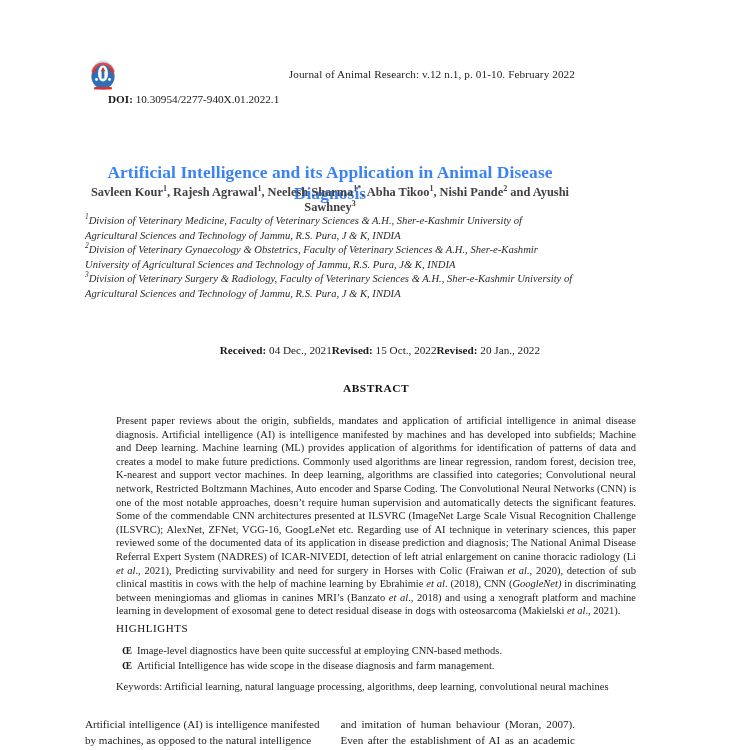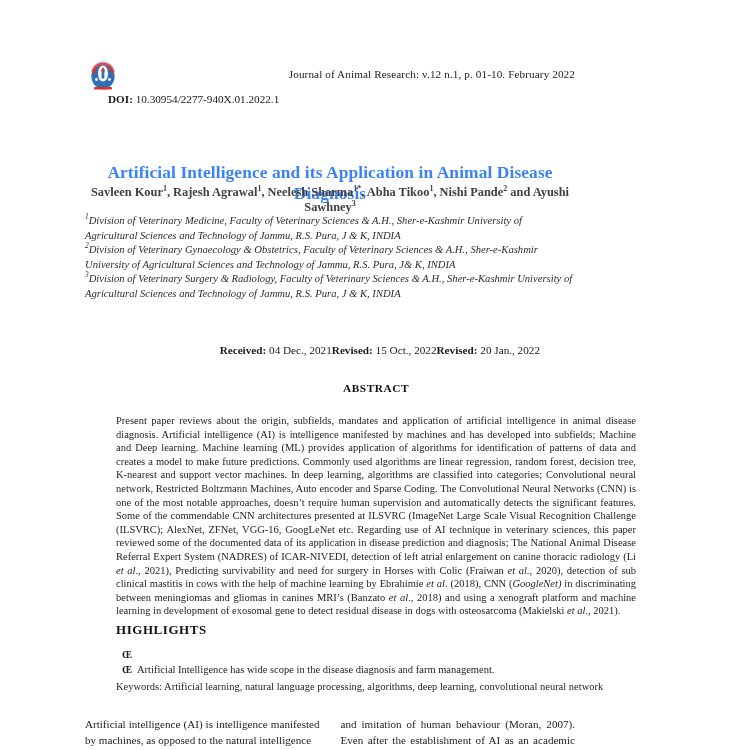--- a/index.html
+++ b/index.html
@@ -156,22 +156,22 @@
   .abstract-body i { }
 
   
   .highlights {
     position: absolute;
     left: 116px;
     top: 622px;
     width: 520px;
   }
   .highlights-heading {
-    font-size: 13px;
-    font-weight: bold;
+    font-size: 11px;
+    font-weight: normal;
     letter-spacing: 0.55px;
     color: #111;
     margin-bottom: 9px;
   }
   .hl-item {
     display: flex;
     align-items: flex-start;
     font-size: 10.5px;
     line-height: 15px;
     color: #1d1d1d;
@@ -271,29 +271,30 @@
 
   <div class="abstract-wrap">
     <div class="abstract-heading">ABSTRACT</div>
     <div class="abstract-body">Present paper reviews about the origin, subfields, mandates and application of artificial intelligence in animal disease diagnosis. Artificial intelligence (AI) is intelligence manifested by machines and has developed into subfields; Machine and Deep learning. Machine learning (ML) provides application of algorithms for identification of patterns of data and creates a model to make future predictions. Commonly used algorithms are linear regression, random forest, decision tree, K-nearest and support vector machines. In deep learning, algorithms are classified into categories; Convolutional neural network, Restricted Boltzmann Machines, Auto encoder and Sparse Coding. The Convolutional Neural Networks (CNN) is one of the most notable approaches, doesn’t require human supervision and automatically detects the significant features. Some of the commendable CNN architectures presented at ILSVRC (ImageNet Large Scale Visual Recognition Challenge (ILSVRC); AlexNet, ZFNet, VGG-16, GoogLeNet etc. Regarding use of AI technique in veterinary sciences, this paper reviewed some of the documented data of its application in disease prediction and diagnosis; The National Animal Disease Referral Expert System (NADRES) of ICAR-NIVEDI, detection of left atrial enlargement on canine thoracic radiology (Li <i>et al</i>., 2021), Predicting survivability and need for surgery in Horses with Colic (Fraiwan <i>et al.</i>, 2020), detection of sub clinical mastitis in cows with the help of machine learning by Ebrahimie <i>et al</i>. (2018), CNN (<i>GoogleNet)</i> in discriminating between meningiomas and gliomas in canines MRI’s (Banzato <i>et al</i>., 2018) and using a xenograft platform and machine learning in development of exosomal gene to detect residual disease in dogs with osteosarcoma (Makielski <i>et al</i>., 2021).</div>
   </div>
 
   <div class="highlights">
     <div class="highlights-heading">HIGHLIGHTS</div>
     <div class="hl-item">
       <span class="hl-bullet">Œ</span>
+      <span>Image-level diagnostics have been quite successful at employing CNN-based methods.</span>
     </div>
     <div class="hl-item">
       <span class="hl-bullet">Œ</span>
       <span>Artificial Intelligence has wide scope in the disease diagnosis and farm management.</span>
     </div>
   </div>
 
   <div class="keywords">
-    <span class="kw-label">Keywords:</span><span> Artificial learning, natural language processing, algorithms, deep learning, convolutional neural network</span>
+    <span class="kw-label">Keywords:</span><span> Artificial learning, natural language processing, algorithms, deep learning, convolutional neural machines</span>
   </div>
 
   <div class="columns">
     <div class="col">Artificial intelligence (AI) is intelligence manifested by machines, as opposed to the natural intelligence</div>
     <div class="col">and imitation of human behaviour (Moran, 2007). Even after the establishment of AI as an academic discipline,</div>
   </div>
 
 </div>
 
 </body></html>

